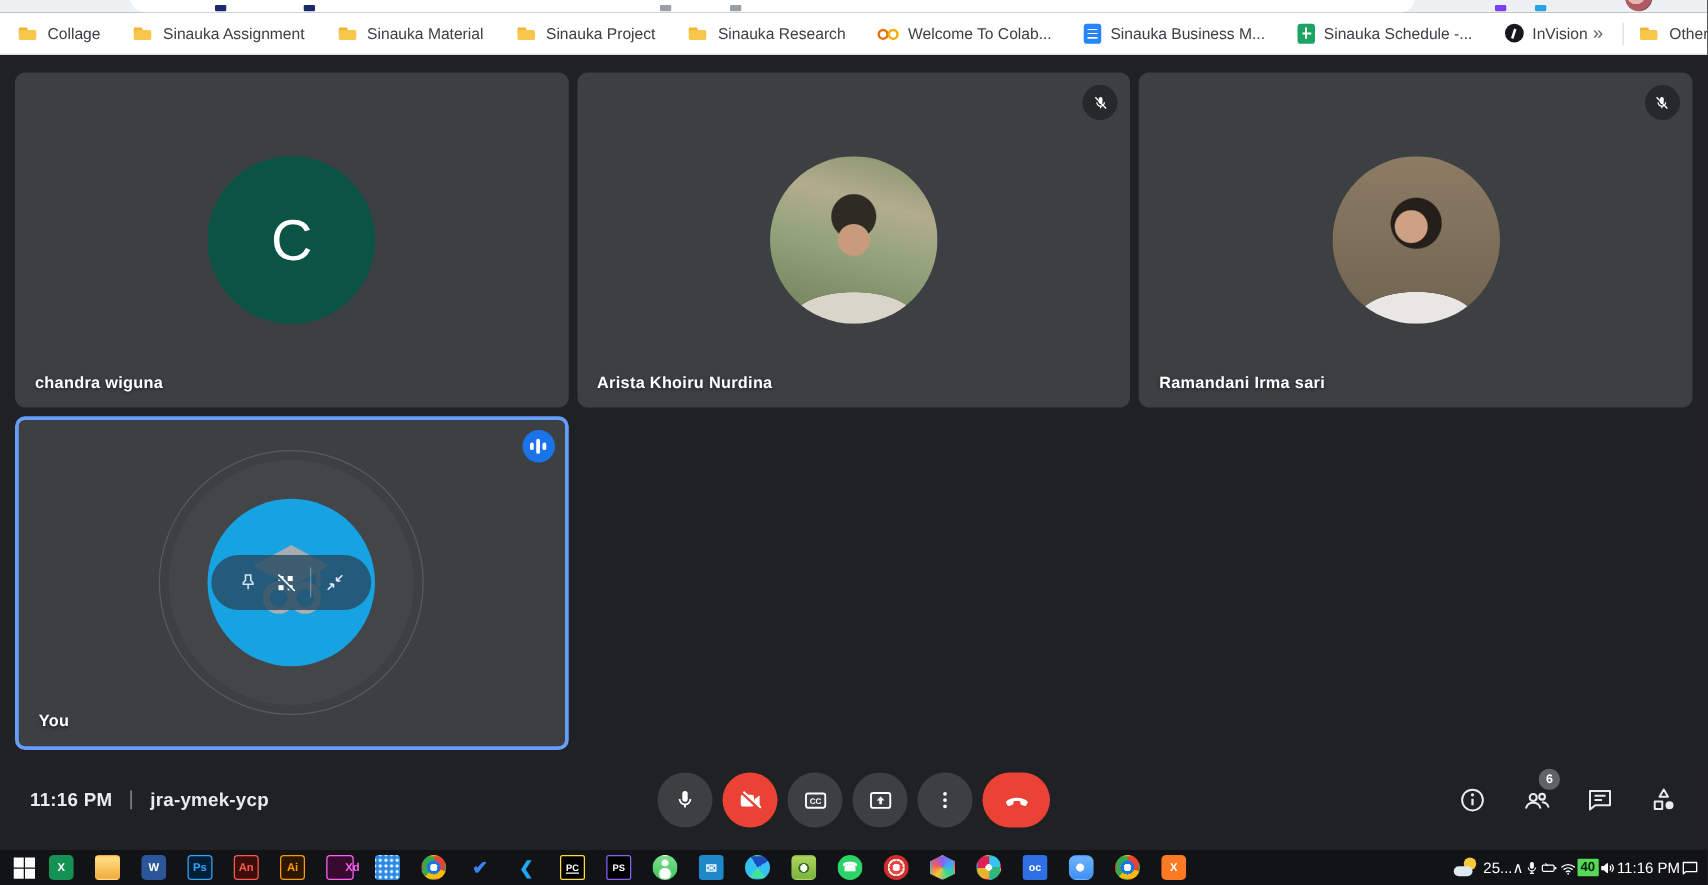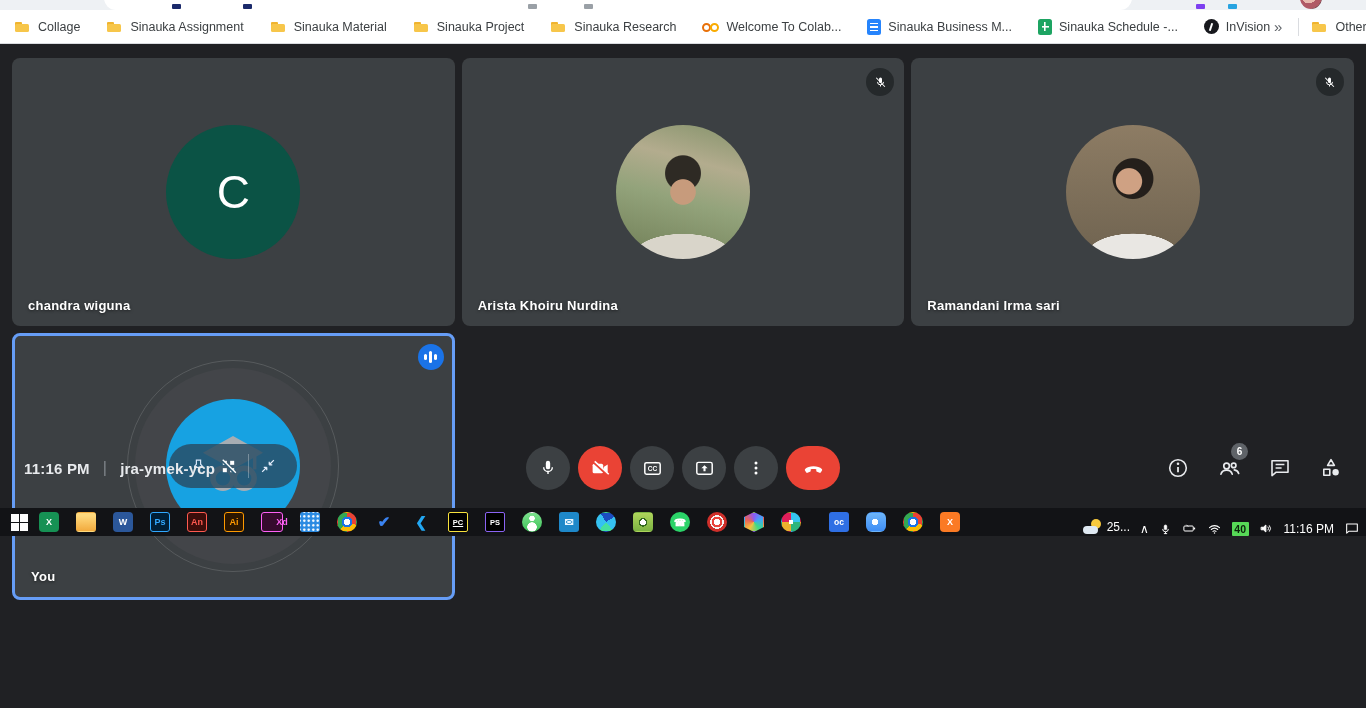--- a/index.html
+++ b/index.html
@@ -1,17 +1,17 @@
 <!DOCTYPE html>
 <html><head>
 <meta charset="utf-8">
 <style>
   *{margin:0;padding:0;box-sizing:border-box}
   html,body{width:1366px;height:708px;overflow:hidden;font-family:"Liberation Sans",sans-serif;background:#202124}
-  .screen{position:relative;width:1366px;height:536px}
+  .screen{position:relative;width:1366px;height:708px}
 
   
   .topstrip{position:absolute;top:0;left:0;right:0;height:10px;background:#eef1f4;overflow:hidden}
   .omnibox{position:absolute;left:104px;top:-14px;width:1028px;height:24px;background:#fff;border-radius:12px}
   .speck{position:absolute;top:4px;width:9px;height:5px;border-radius:1px}
   .avatar-sliver{position:absolute;left:1300px;top:-13px;width:22px;height:22px;border-radius:50%;
      background:radial-gradient(circle at 40% 40%, #e7b9ae 0 40%, #b05a66 41% 70%, #7d4b52 71%)}
 
   
   .bookmarks{position:absolute;top:10px;left:0;right:0;height:34px;background:#fff;display:flex;align-items:center;
@@ -90,21 +90,21 @@
      color:#fff;font-size:10px;font-weight:700;display:flex;align-items:center;justify-content:center}
 
   
   .taskbar{position:absolute;left:0;right:0;bottom:0;height:28px;background:#121316;display:flex;align-items:center;padding:0 6px}
   .winlogo{width:17px;height:17px;display:grid;grid-template-columns:8px 8px;grid-template-rows:8px 8px;gap:1px;margin:0 11px 0 5px;cursor:pointer}
   .winlogo i{background:#fdfdfd}
   .apps{display:flex;align-items:center}
   .app{width:20px;height:20px;margin-right:17px;display:flex;align-items:center;justify-content:center;
      font-size:9px;font-weight:700;border:1px solid transparent;cursor:pointer;flex:0 0 auto}
   .app[data-shape="hex"]{clip-path:polygon(50% 0,100% 25%,100% 75%,50% 100%,0 75%,0 25%)}
-  .tray{position:absolute;right:6px;top:0;height:100%;display:flex;align-items:flex-end;gap:10px;color:#fff;font-size:12px}
+  .tray{position:absolute;right:6px;top:0;height:100%;display:flex;align-items:center;color:#fff;font-size:12px}
   .tray .titem{display:flex;align-items:center;gap:4px;cursor:pointer}
   .weather{position:relative;width:20px;height:18px}
   .weather::before{content:'';position:absolute;right:2px;top:1px;width:10px;height:10px;border-radius:50%;background:#f8c93c}
   .weather::after{content:'';position:absolute;left:0;bottom:2px;width:15px;height:8px;border-radius:8px;background:#dfe9f2}
   .batt-pct{background:#57d957;color:#0a230a;font-weight:700;font-size:10.5px;padding:1px 2.5px;border-radius:1px}
   .tray .clock{font-size:12px}
 </style>
 </head>
 <body>
 
@@ -380,21 +380,21 @@
         <span class="app" style="background: radial-gradient(circle at 50% 52%, rgb(255, 255, 255) 0px, rgb(255, 255, 255) 3px, rgb(51, 105, 30) 3px, rgb(51, 105, 30) 4.2px, transparent 4.2px), linear-gradient(rgb(174, 213, 91), rgb(124, 179, 66)); border-radius: 4px;"></span>
 
         <span class="app" style="background: rgb(43, 211, 104); color: rgb(255, 255, 255); border-radius: 50%; font-size: 10px;">☎</span>
 
         <span class="app" style="background: radial-gradient(circle, rgb(255, 255, 255) 0px, rgb(255, 255, 255) 3px, rgb(232, 68, 60) 3px, rgb(232, 68, 60) 5.5px, rgb(243, 243, 243) 5.5px, rgb(243, 243, 243) 6.8px, rgb(207, 47, 42) 6.8px); border-radius: 50%;"></span>
 
         <span class="app" data-shape="hex" style="background: conic-gradient(rgb(138, 92, 245), rgb(63, 169, 245), rgb(61, 220, 132), rgb(245, 193, 63), rgb(232, 96, 90), rgb(138, 92, 245));"></span>
 
         <span class="app" style="background: radial-gradient(circle, rgb(255, 255, 255) 0px, rgb(255, 255, 255) 2.5px, transparent 2.5px), conic-gradient(rgb(54, 197, 240) 0deg, rgb(54, 197, 240) 25%, rgb(46, 182, 125) 0deg, rgb(46, 182, 125) 50%, rgb(236, 178, 46) 0deg, rgb(236, 178, 46) 75%, rgb(224, 30, 90) 0deg, rgb(224, 30, 90) 100%); border-radius: 50%;"></span>
 
-        <span class="app" style="background: rgb(47, 111, 228); color: rgb(255, 255, 255); border-radius: 3px; font-size: 8.5px; margin-left: 11px;">oc</span>
+        <span class="app" style="background: rgb(47, 111, 228); color: rgb(255, 255, 255); border-radius: 3px; font-size: 8.5px;">oc</span>
 
         <span class="app" style="background: radial-gradient(circle at 45% 50%, rgb(255, 255, 255) 0px, rgb(255, 255, 255) 3px, transparent 3.4px), linear-gradient(rgb(109, 181, 250), rgb(63, 142, 245)); border-radius: 6px;"></span>
 
         <span class="app" style="background: radial-gradient(circle, rgb(255, 255, 255) 0px, rgb(255, 255, 255) 3px, rgb(26, 115, 232) 3px, rgb(26, 115, 232) 5.5px, transparent 5.5px), conic-gradient(rgb(234, 67, 53) 0deg, rgb(234, 67, 53) 30%, rgb(251, 188, 5) 30%, rgb(251, 188, 5) 62%, rgb(52, 168, 83) 62%, rgb(52, 168, 83) 100%); border-radius: 50%;"></span>
 
         <span class="app" style="background: rgb(251, 122, 36); color: rgb(255, 255, 255); border-radius: 4px;">X</span>
       </div>
     <div class="tray">
       <span class="titem">
         <span class="weather"></span>

